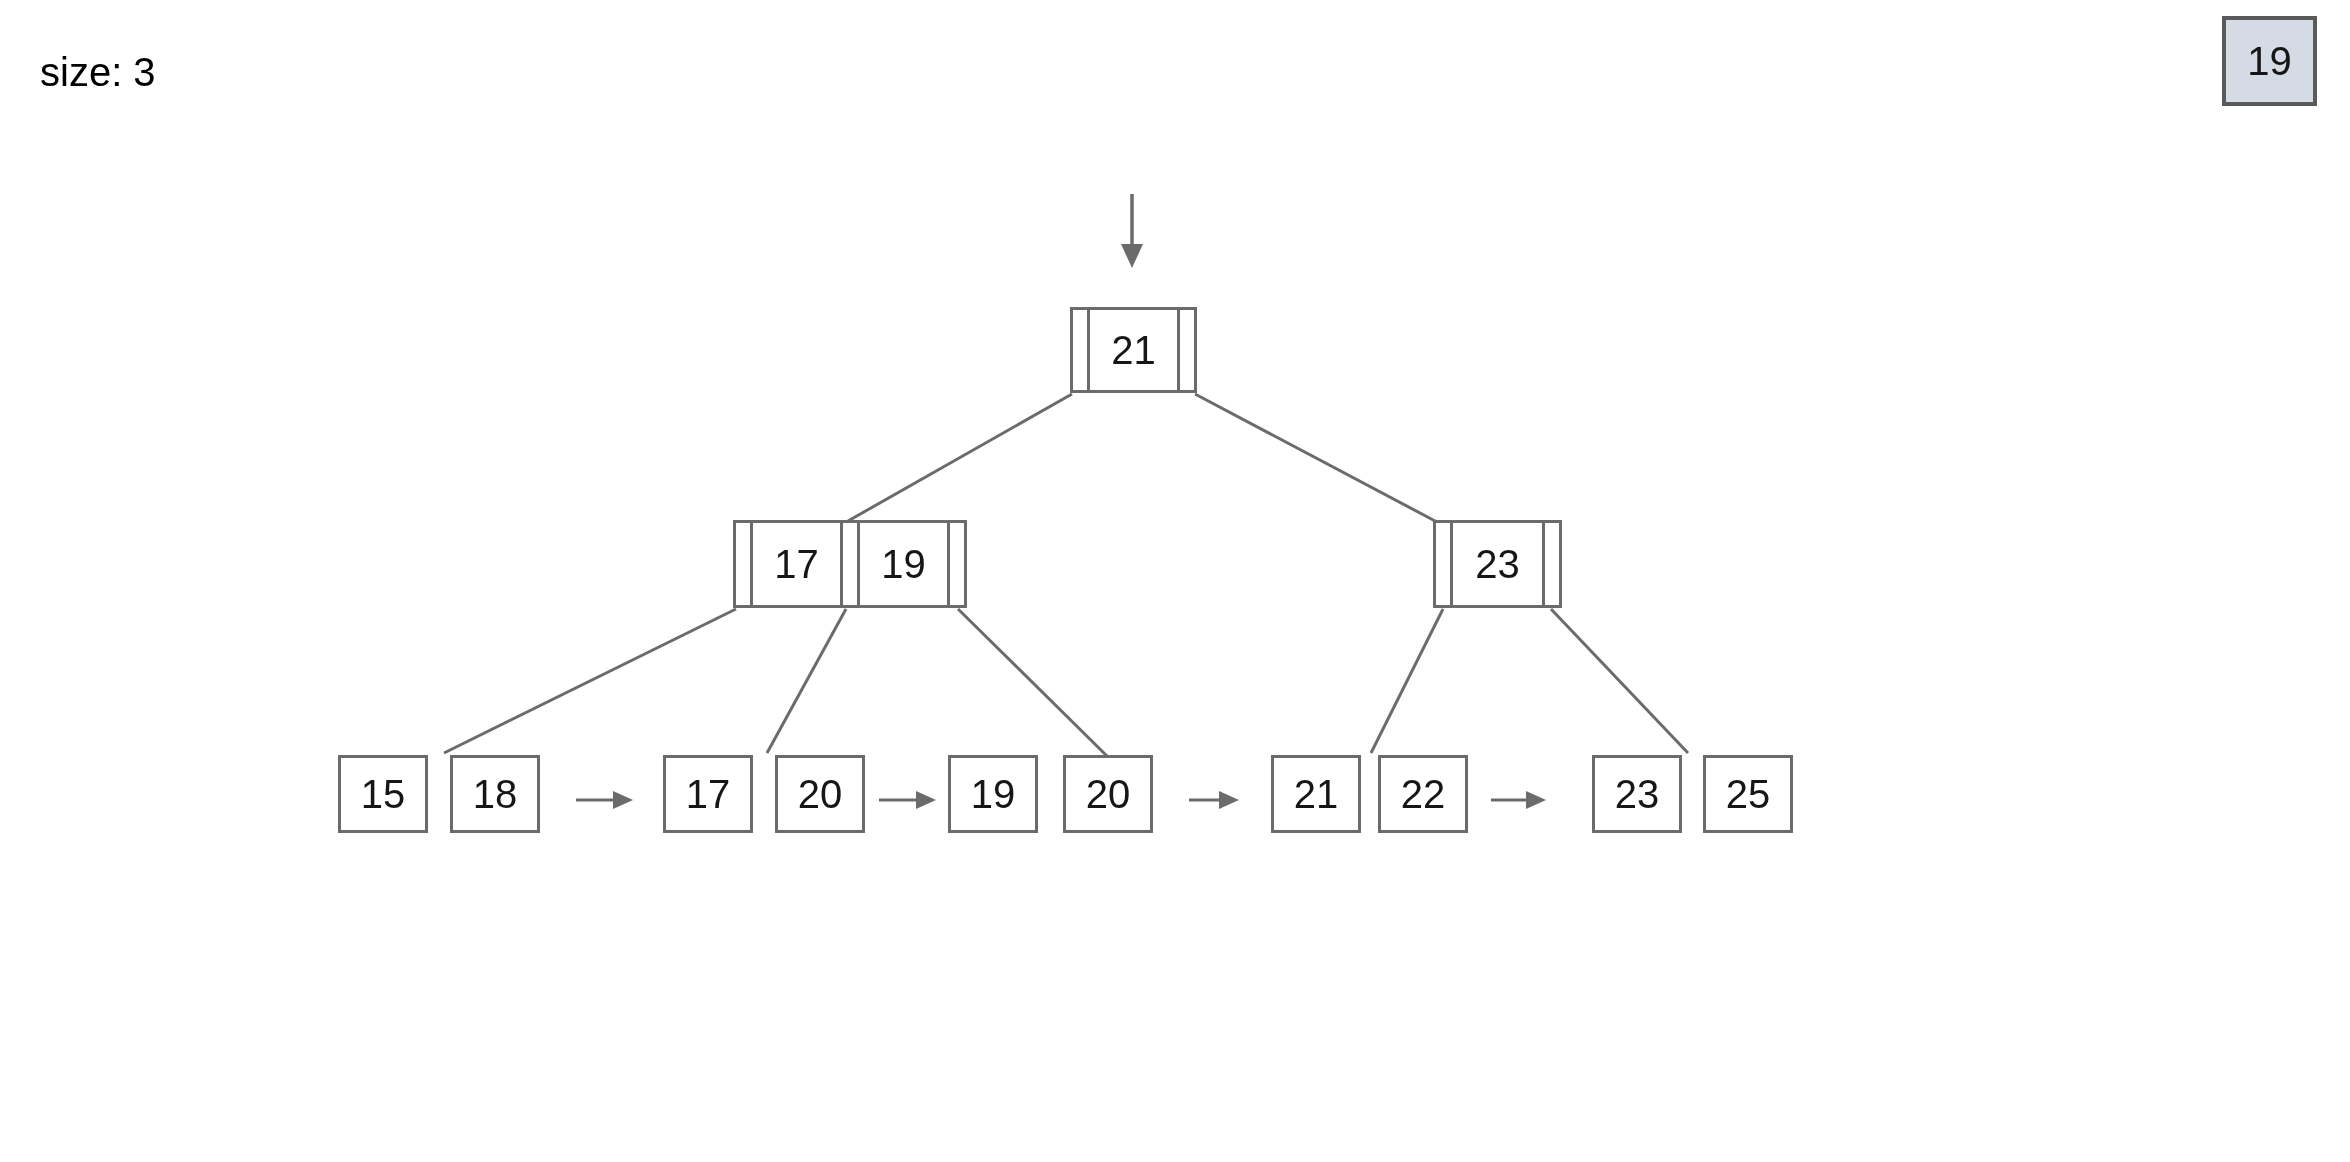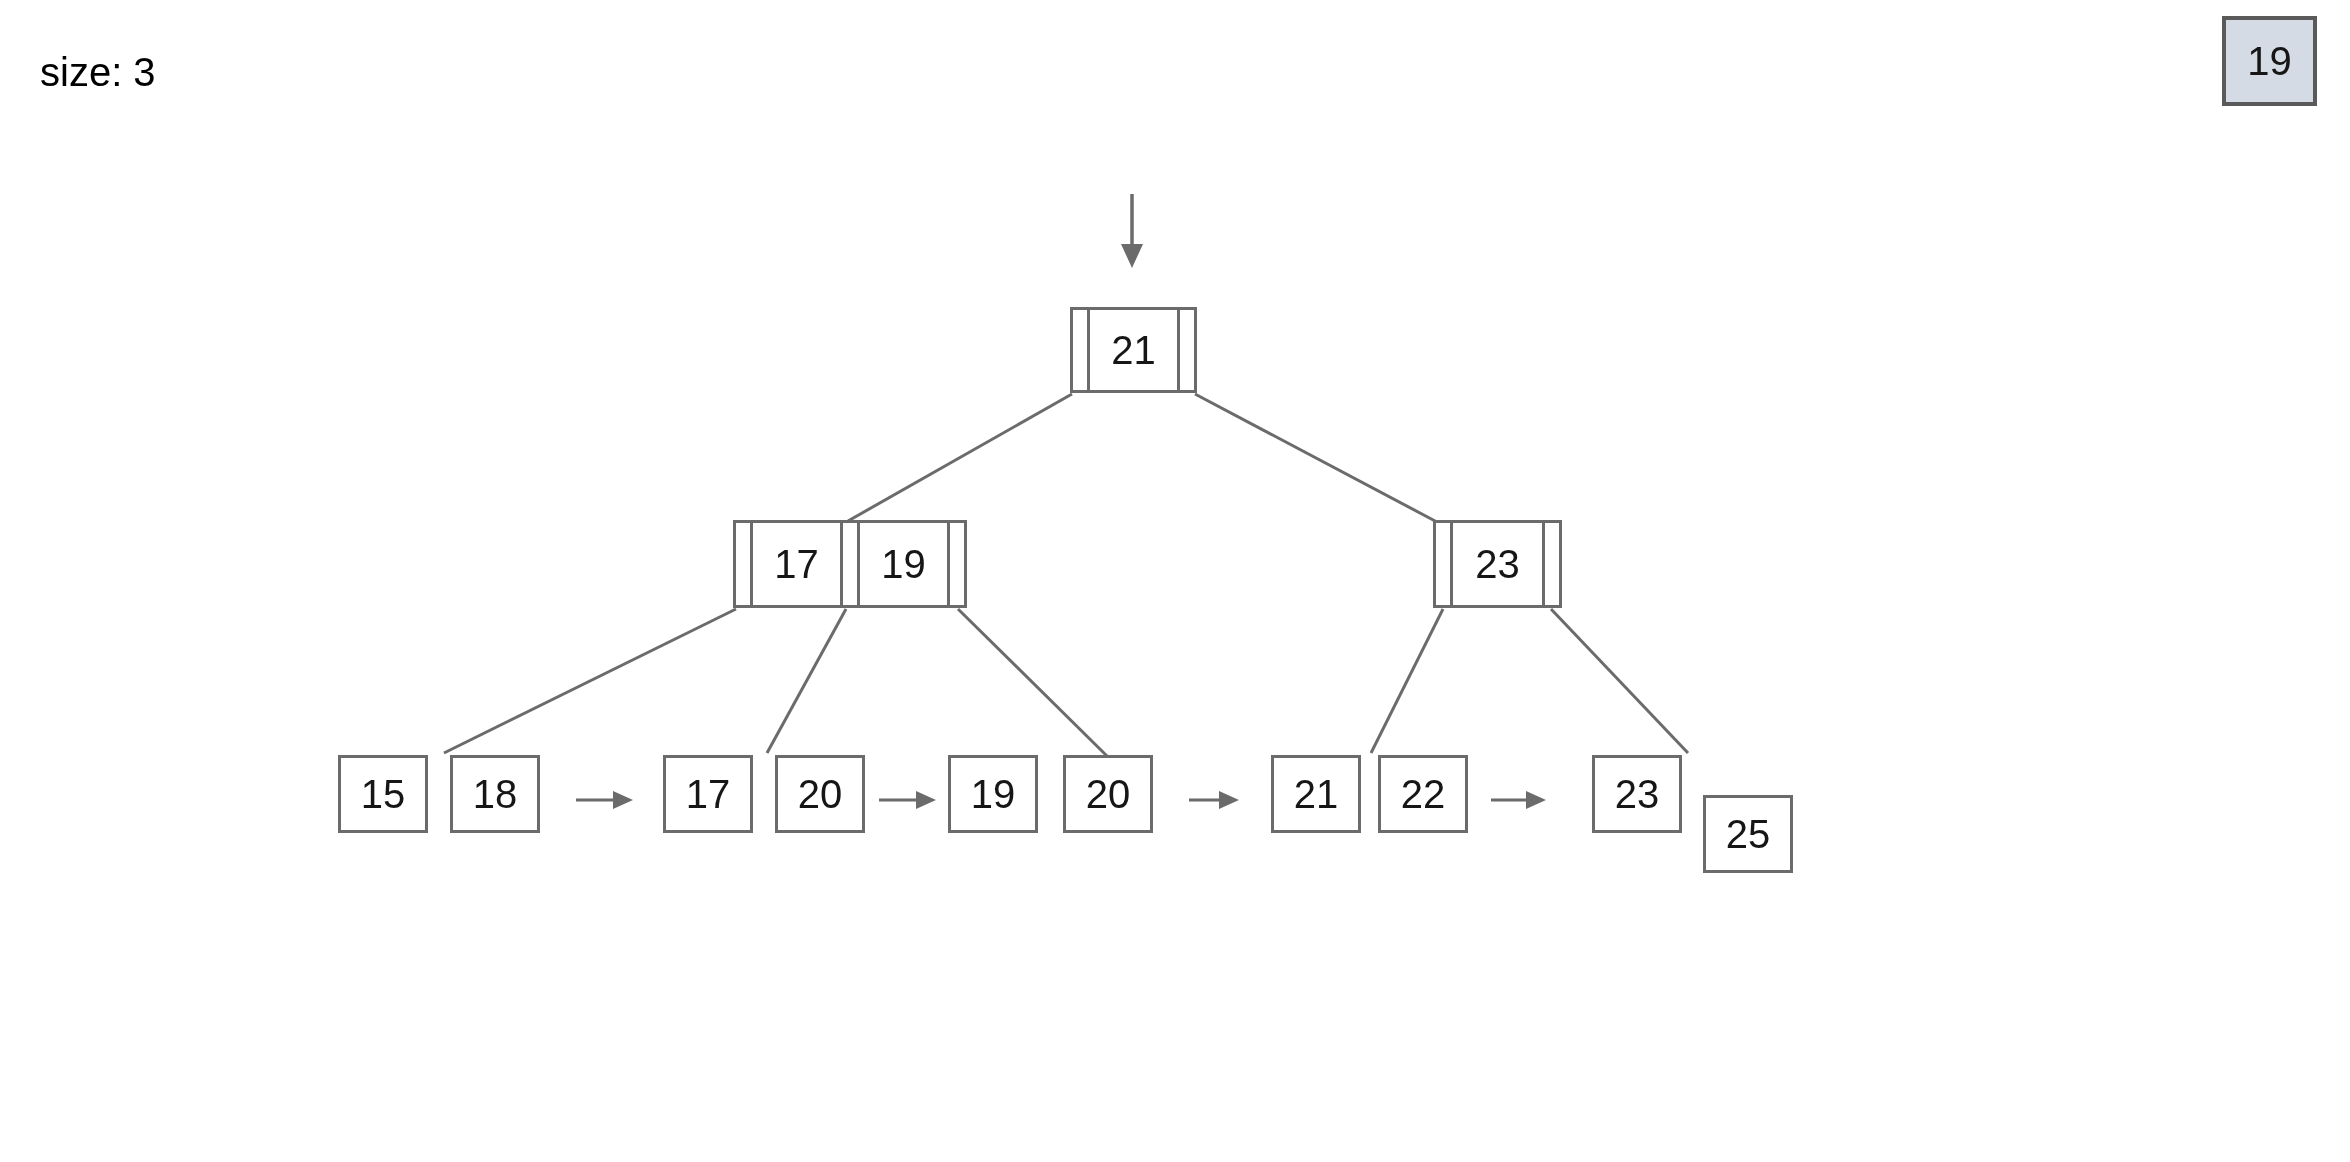--- a/index.html
+++ b/index.html
@@ -152,15 +152,15 @@
 
   <div class="leaf-cell" style="left:338px;">15</div>
   <div class="leaf-cell" style="left:450px;">18</div>
   <div class="leaf-cell" style="left:663px;">17</div>
   <div class="leaf-cell" style="left:775px;">20</div>
   <div class="leaf-cell" style="left:948px;">19</div>
   <div class="leaf-cell" style="left:1063px;">20</div>
   <div class="leaf-cell" style="left:1271px;">21</div>
   <div class="leaf-cell" style="left:1378px;">22</div>
   <div class="leaf-cell" style="left:1592px;">23</div>
-  <div class="leaf-cell" style="left:1703px;margin-top:40px;">25</div>
+  <div class="leaf-cell" style="left:1703px;">25</div>
 
 </div>
 
 </body></html>

